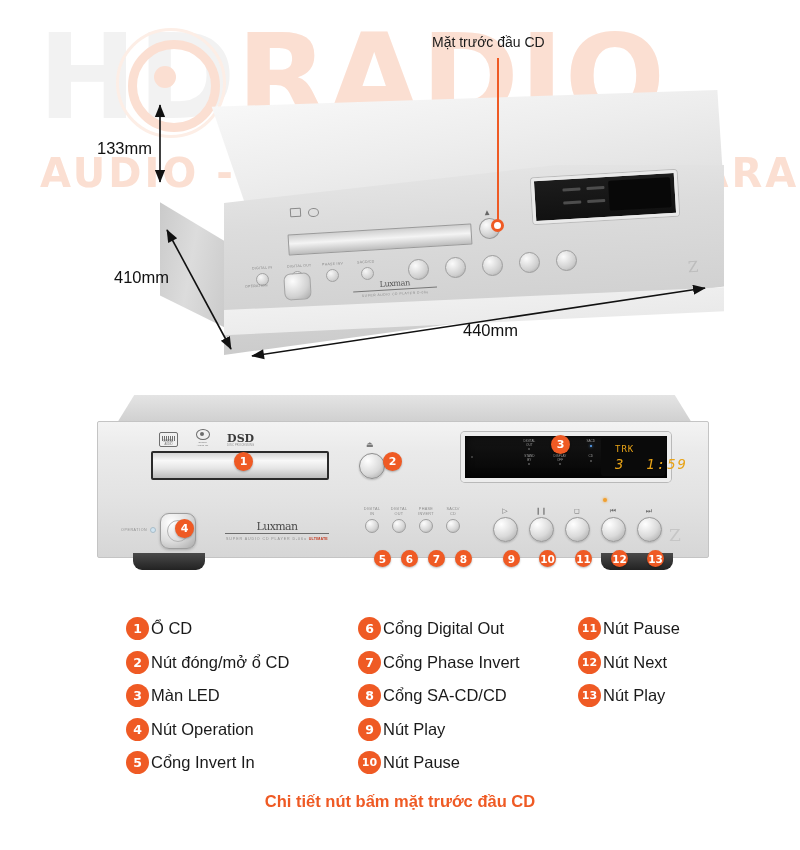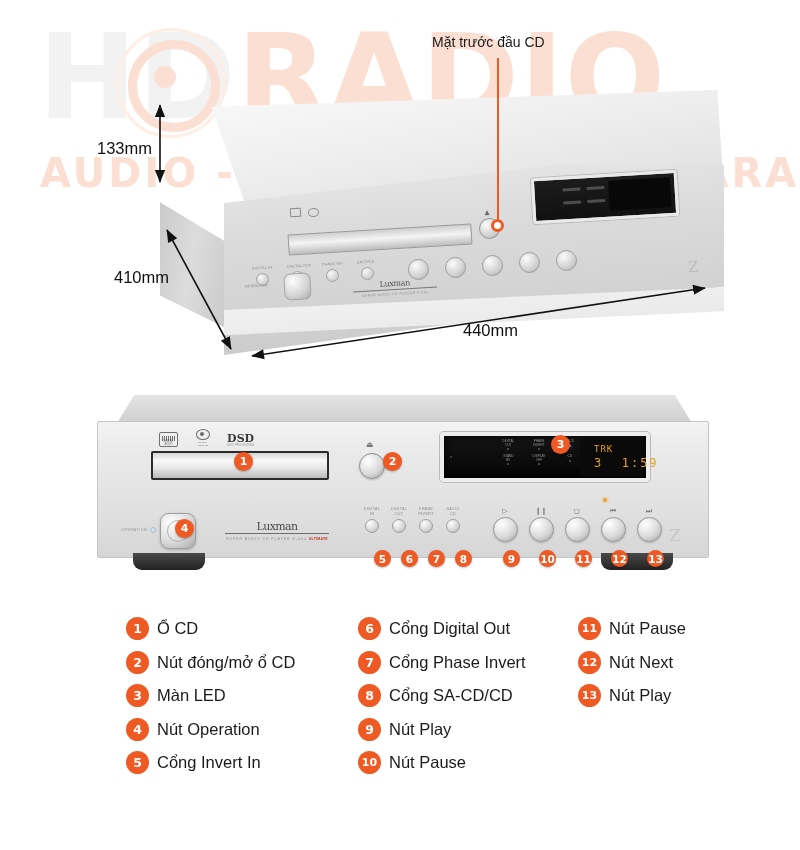--- a/index.html
+++ b/index.html
@@ -126,34 +126,34 @@
   .bdg-sacd em{display:block;font-size:2.4px;color:#7a7a7a;font-style:normal;margin-top:1px;}
   .bdg-dsd{text-align:center;}
   .bdg-dsd b{display:block;font-size:11px;font-family:"DejaVu Serif",serif;color:#3a3a3a;line-height:11px;}
   .bdg-dsd em{display:block;font-size:2.6px;color:#8a8a8a;font-style:normal;letter-spacing:.2px;}
 
   .uf-eject{position:absolute;left:262px;top:58px;width:24px;height:24px;border-radius:50%;
     background:radial-gradient(circle at 33% 28%,#ffffff,#d9d9d9 58%,#9f9f9f 100%);
     border:1.5px solid #8e8e8e;box-shadow:0 1px 2px rgba(0,0,0,.2);}
   .uf-ejtri{position:absolute;left:269px;top:46px;font-size:8px;color:#7a7a7a;line-height:8px;}
 
-  .uf-disp{position:absolute;left:343px;top:37px;width:210px;height:50px;
+  .uf-disp{position:absolute;left:364px;top:37px;width:210px;height:50px;
     background:linear-gradient(180deg,#151515,#050505);border:4px solid #ededed;
     border-radius:4px;box-sizing:border-box;box-shadow:0 0 0 1px #b9b9b9, inset 0 0 8px #000;}
   .uf-disp .seg{position:absolute;left:55px;top:4px;width:80px;height:38px;}
   .uf-disp .seg .row{display:flex;gap:12px;margin-bottom:5px;}
   .uf-disp .seg .it{width:20px;text-align:center;}
   .uf-disp .seg .it u{display:block;font-size:3.1px;color:#9a9a9a;text-decoration:none;line-height:3.6px;}
   .uf-disp .seg .it i{display:block;width:2px;height:2px;border-radius:50%;background:#5a5a5a;margin:1px auto 0;}
   .uf-disp .seg .it.on i{background:#5ea8ff;box-shadow:0 0 3px #5ea8ff;}
   .uf-disp .lcd{position:absolute;left:136px;top:2px;right:2px;bottom:2px;background:#0a0a0a;border-radius:2px;}
   .uf-disp .trk{position:absolute;left:14px;top:6px;font-family:"DejaVu Sans Mono",monospace;
     font-size:9px;color:#e8a317;letter-spacing:1px;}
   .uf-disp .val{position:absolute;left:14px;top:18px;font-family:"DejaVu Sans Mono",monospace;
-    font-size:12px;color:#e8a317;letter-spacing:2px;}
+    font-size:14px;color:#e8a317;letter-spacing:2px;font-style:italic;}
   .uf-disp .pwr{position:absolute;left:6px;top:20px;width:2px;height:2px;border-radius:50%;background:#4a4a4a;}
 
   .uf-oplabel{position:absolute;left:24px;top:133px;font-size:3.6px;color:#8f8f8f;letter-spacing:.6px;}
   .uf-opled{position:absolute;left:53px;top:132px;width:4px;height:4px;border-radius:50%;
     background:#cfe3f0;border:.5px solid #a8bcc8;}
   .uf-opbtn{position:absolute;left:63px;top:118px;width:34px;height:34px;border-radius:9px;
     background:radial-gradient(circle at 30% 26%,#ffffff,#dcdcdc 55%,#a8a8a8 100%);
     border:1px solid #9d9d9d;box-shadow:0 1px 3px rgba(0,0,0,.22);}
   .uf-opbtn::after{content:"";position:absolute;left:6px;top:6px;width:20px;height:20px;border-radius:50%;
     border:1px solid #b4b4b4;}
@@ -188,21 +188,21 @@
 
   
   .legend{position:absolute;left:0;top:612px;width:800px;height:180px;z-index:9;}
   .lgcol{position:absolute;top:0;}
   .lgcol.c1{left:126px;} .lgcol.c2{left:358px;} .lgcol.c3{left:578px;}
   .lgrow{display:flex;align-items:center;height:33.5px;}
   .lgnum{width:23px;height:23px;border-radius:50%;background:#ef5a24;color:#fff;flex:0 0 23px;
     display:flex;align-items:center;justify-content:center;font-size:12.5px;font-weight:bold;
     font-family:"DejaVu Sans",sans-serif;}
   .lgnum.two{font-size:11px;}
-  .lgtext{margin-left:8px;font-size:16.5px;color:#1a1a1a;white-space:nowrap;}
+  .lgtext{margin-left:2px;font-size:16.5px;color:#1a1a1a;white-space:nowrap;}
 
   .caption{position:absolute;left:0;top:792px;width:800px;text-align:center;
     font-size:16.5px;font-weight:bold;color:#ef5a24;z-index:9;}
 </style>
 </head>
 <body>
 
 <div class="stage">
 
   <div class="watermark">
@@ -484,14 +484,15 @@
         <div class="lgtext">Nút Next</div>
       </div>
       <div class="lgrow">
         <div class="lgnum two">13</div>
         <div class="lgtext">Nút Play</div>
       </div>
     </div>
 
   </div>
 
+  <div class="caption">Chi tiết nút bấm mặt trước đầu CD</div>
 
 </div>
 
 </body></html>

